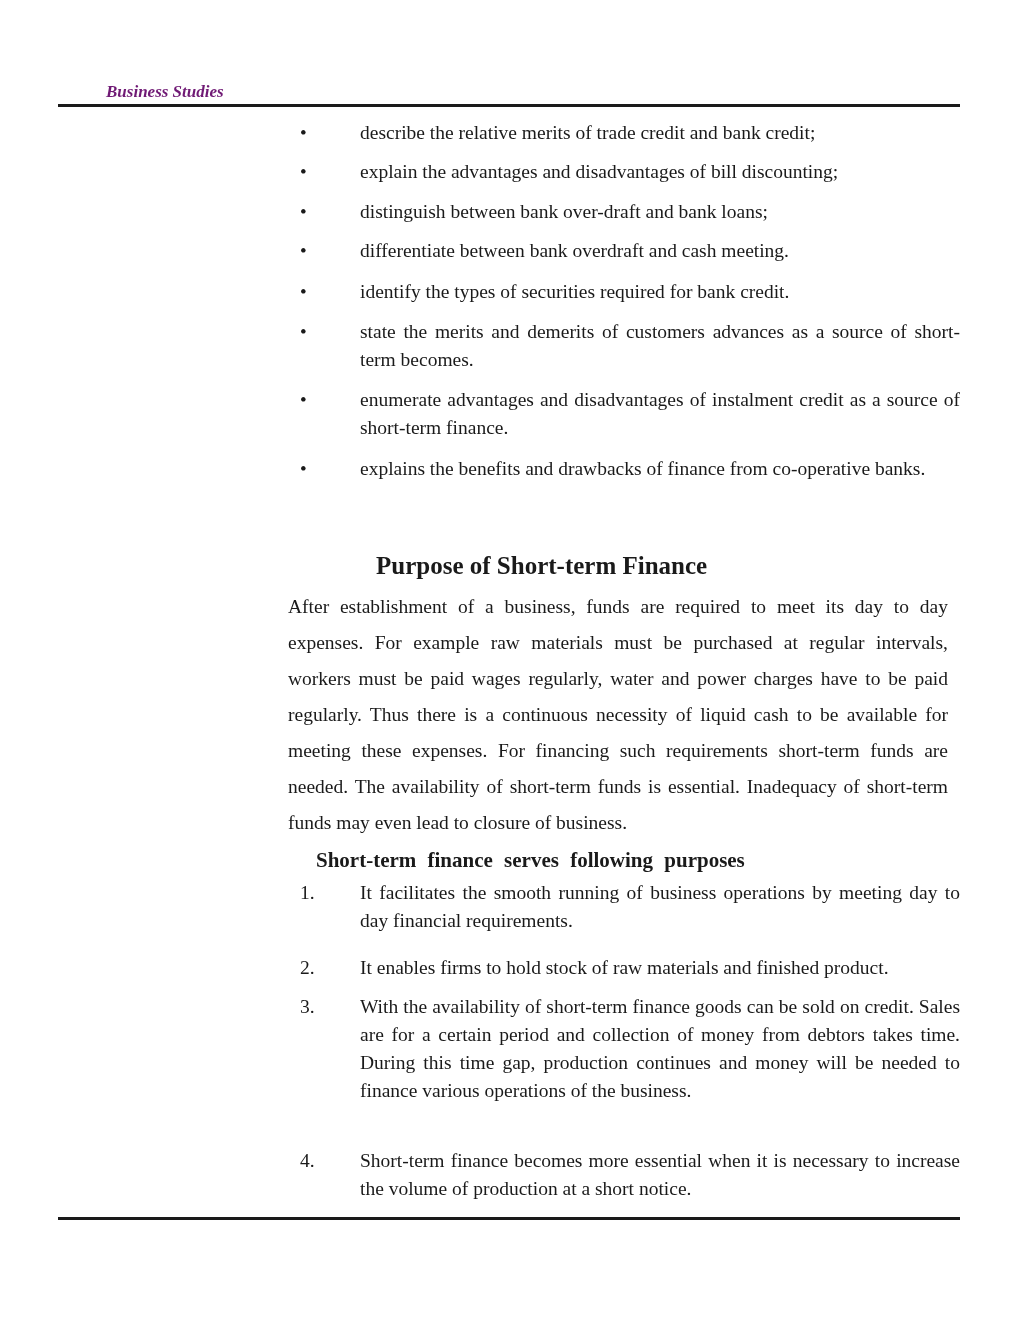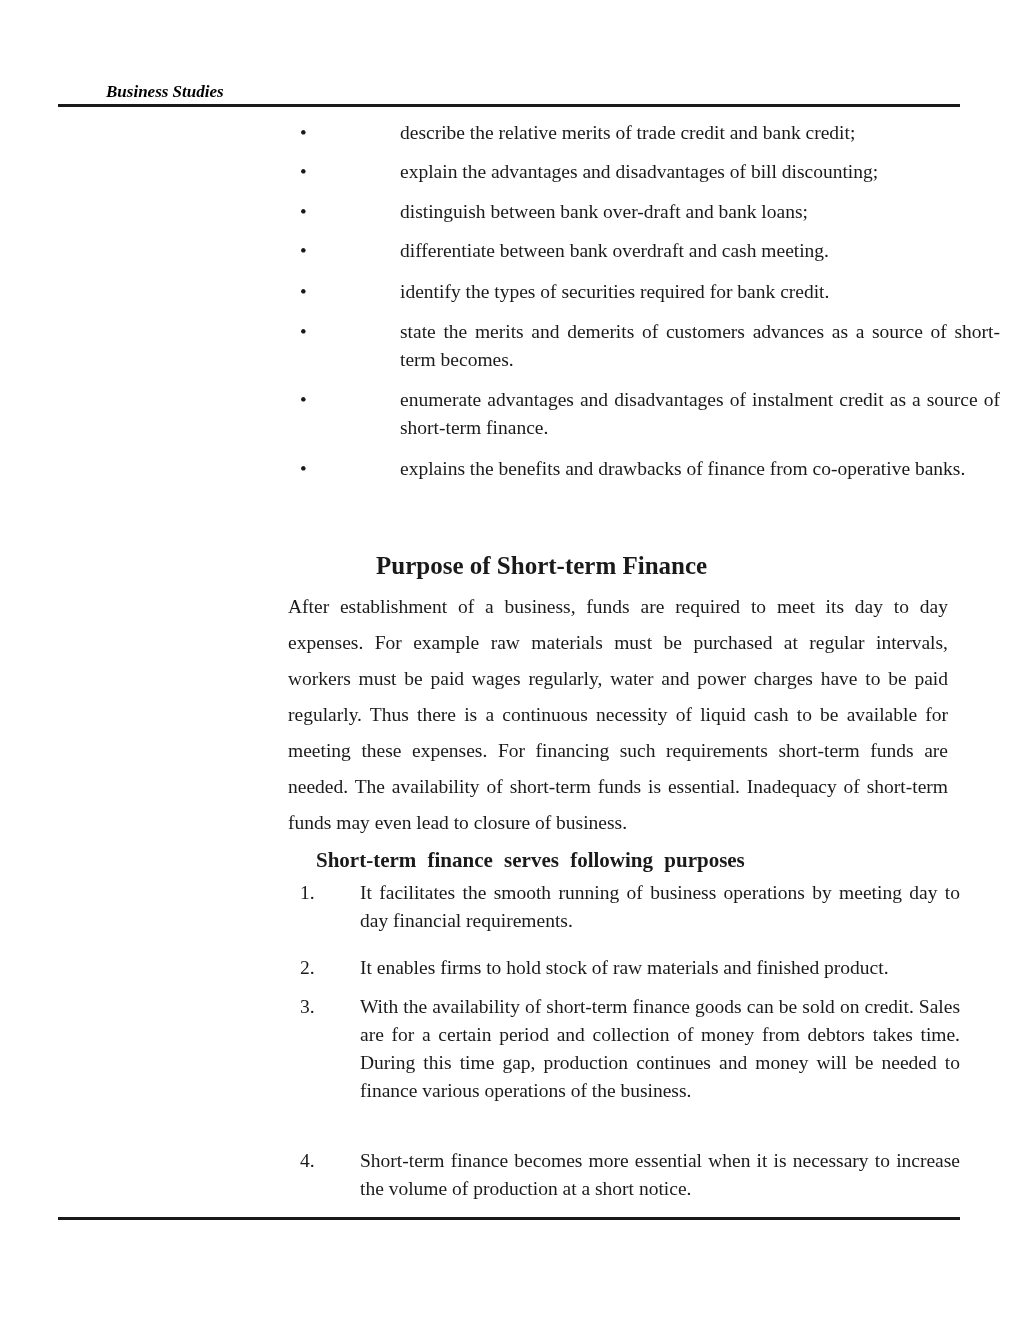--- a/index.html
+++ b/index.html
@@ -3,36 +3,36 @@
   <meta charset="utf-8">
   <style>
     html, body { margin: 0; padding: 0; }
     body {
       width: 1020px; height: 1320px; background: #ffffff; position: relative;
       font-family: "Liberation Serif", "DejaVu Serif", serif; color: #1a1a1a;
       overflow: hidden;
     }
     .running-head {
       position: absolute; left: 106px; top: 82px;
-      font-style: italic; font-weight: bold; font-size: 17px; color: #000000;
+      font-style: italic; font-weight: bold; font-size: 17px; color: #701a75;
     }
     .rule-top {
       position: absolute; left: 58px; top: 104px; width: 902px; height: 3px; background: #1a1a1a;
     }
     .rule-bottom {
       position: absolute; left: 58px; top: 1217px; width: 902px; height: 3px; background: #1a1a1a;
     }
     .obj-item {
       position: absolute; left: 300px; width: 660px; font-size: 19.5px; line-height: 28px;
     }
     .obj-item .bullet {
       position: absolute; left: 0; top: 0; width: 20px; font-size: 19px;
     }
     .obj-item .text {
-      position: absolute; left: 60px; width: 600px; text-align: justify; text-align-last: left; margin-left: 40px;
+      position: absolute; left: 60px; width: 600px; text-align: justify; text-align-last: left;
     }
     .section-heading {
       position: absolute; left: 360px; top: 536px; font-size: 25px; font-weight: bold;
     }
     .para {
       position: absolute; left: 288px; top: 589px; width: 660px; font-size: 19.5px; line-height: 36px;
       text-align: justify;
     }
     .sub-heading {
       position: absolute; left: 300px; top: 832px; font-size: 21px; font-weight: bold; word-spacing: 6px;

